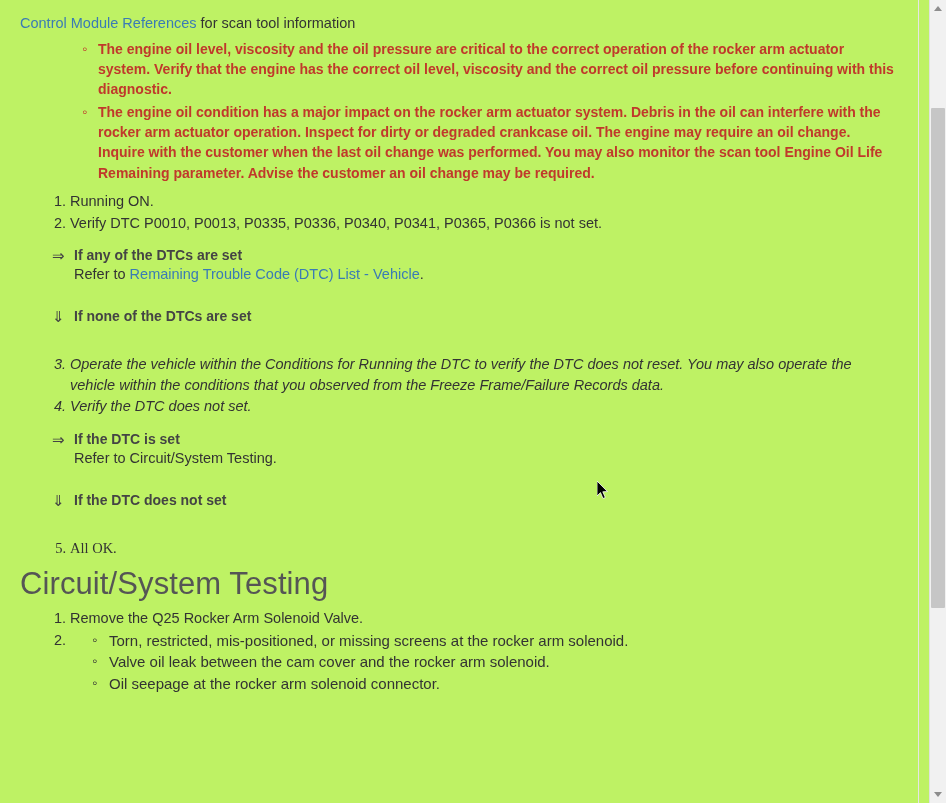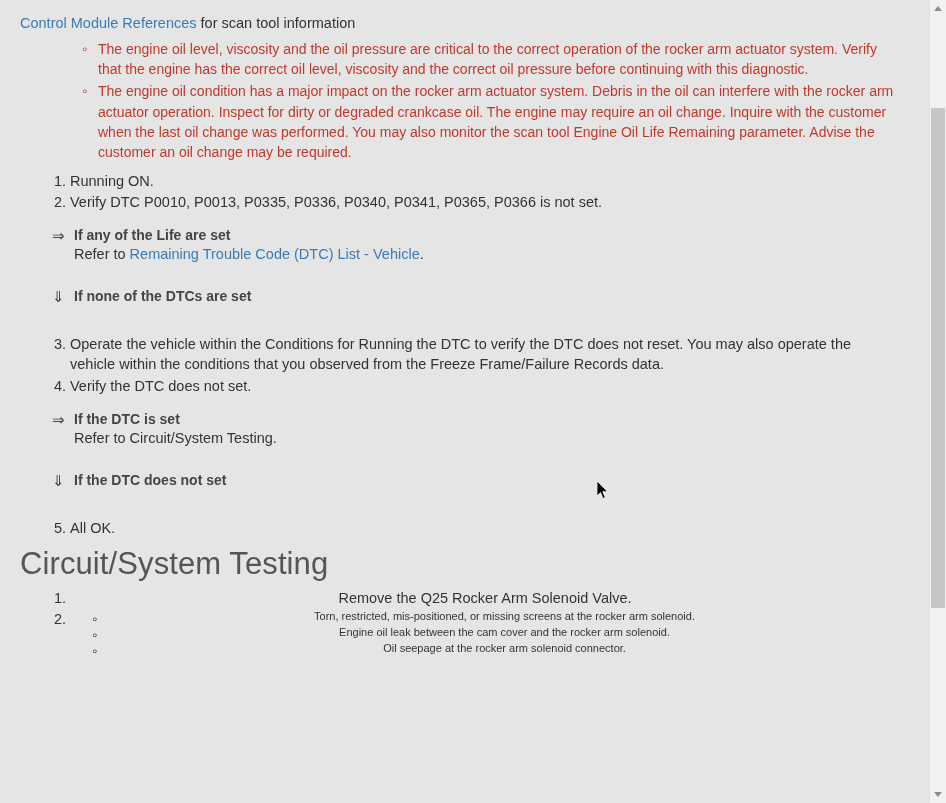--- a/index.html
+++ b/index.html
@@ -12,21 +12,21 @@
     height: 803px;
     overflow: hidden;
     font-family: "Liberation Sans", sans-serif;
     color: #333333;
     font-size: 14px;
   }
   .page {
     position: relative;
     width: 946px;
     height: 803px;
-    background: #e5e5e5;
+    background: #bef264;
     box-sizing: border-box;
   }
   .content {
     position: absolute;
     left: 0;
     top: 0;
     width: 918px;
     height: 803px;
     padding: 14px 16px 0 20px;
     box-sizing: border-box;
@@ -59,20 +59,21 @@
   .note-label {
     color: #c0392b;
     font-weight: bold;
     font-size: 14px;
     margin-bottom: 2px;
   }
   ul.note-list {
     list-style: none;
     margin: 0;
     padding: 0 0 0 22px;
+    font-weight: bold;
   }
   ul.note-list > li {
     position: relative;
     color: #c0392b;
     font-size: 14px;
     line-height: 1.45;
     margin-bottom: 2px;
     padding-left: 16px;
     max-width: 800px;
   }
@@ -136,21 +137,21 @@
   .branch.tall { margin-bottom: 26px; }
   .branch.tall2 { margin-bottom: 30px; }
 
   ul.sub-list {
     list-style: none;
     margin: 0;
     padding: 0 0 0 22px;
   }
   ul.sub-list > li {
     position: relative;
-    font-size: 11px;
+    font-size: 15px;
     line-height: 1.45;
     color: #333;
     padding-left: 17px;
   }
   ul.sub-list > li::before {
     content: "\25E6";
     position: absolute;
     left: 0;
     top: -1px;
     color: #333;
@@ -240,54 +241,54 @@
         <li>The engine oil condition has a major impact on the rocker arm actuator system. Debris in the oil can interfere with the rocker arm actuator operation. Inspect for dirty or degraded crankcase oil. The engine may require an oil change. Inquire with the customer when the last oil change was performed. You may also monitor the scan tool Engine Oil Life Remaining parameter. Advise the customer an oil change may be required.</li>
       </ul>
     </div>
 
     <ol class="steps">
       <li>Running ON.</li>
       <li>Verify DTC P0010, P0013, P0335, P0336, P0340, P0341, P0365, P0366 is not set.</li>
     </ol>
 
     <div class="branch tall">
-      <div class="branch-head"><span class="branch-arrow">⇒</span><span>If any of the Life are set</span></div>
+      <div class="branch-head"><span class="branch-arrow">⇒</span><span>If any of the DTCs are set</span></div>
       <div class="branch-body"><span>Refer to </span><a class="link" href="#">Remaining Trouble Code (DTC) List - Vehicle</a><span>.</span></div>
     </div>
 
     <div class="branch tall2">
       <div class="branch-head"><span class="branch-arrow">⇓</span><span>If none of the DTCs are set</span></div>
     </div>
 
-    <ol class="steps" start="3" style="counter-reset: stepcounter 2; margin-top: 6px;">
+    <ol class="steps" start="3" style="counter-reset: stepcounter 2; margin-top: 6px; font-style: italic;">
       <li>Operate the vehicle within the Conditions for Running the DTC to verify the DTC does not reset. You may also operate the vehicle within the conditions that you observed from the Freeze Frame/Failure Records data.</li>
       <li>Verify the DTC does not set.</li>
     </ol>
 
     <div class="branch tall">
       <div class="branch-head"><span class="branch-arrow">⇒</span><span>If the DTC is set</span></div>
       <div class="branch-body">Refer to Circuit/System Testing.</div>
     </div>
 
     <div class="branch tall2">
       <div class="branch-head"><span class="branch-arrow">⇓</span><span>If the DTC does not set</span></div>
     </div>
 
-    <ol class="steps" style="counter-reset: stepcounter 4; margin-top: 16px;">
+    <ol class="steps" style="counter-reset: stepcounter 4; margin-top: 16px; font-family: Liberation Serif, serif;">
       <li>All OK.</li>
     </ol>
 
     <h1 class="section-title">Circuit/System Testing</h1>
 
-    <ol class="steps" style="margin-top: 2px; text-align: center;">
+    <ol class="steps" style="margin-top: 2px;">
       <li>Remove the Q25 Rocker Arm Solenoid Valve.</li>
       <li>
         <ul class="sub-list">
           <li>Torn, restricted, mis-positioned, or missing screens at the rocker arm solenoid.</li>
-          <li>Engine oil leak between the cam cover and the rocker arm solenoid.</li>
+          <li>Valve oil leak between the cam cover and the rocker arm solenoid.</li>
           <li>Oil seepage at the rocker arm solenoid connector.</li>
         </ul>
       </li>
     </ol>
 
   </div>
 
   <div class="divider-line"></div>
 
   <div class="right-edge"></div>

